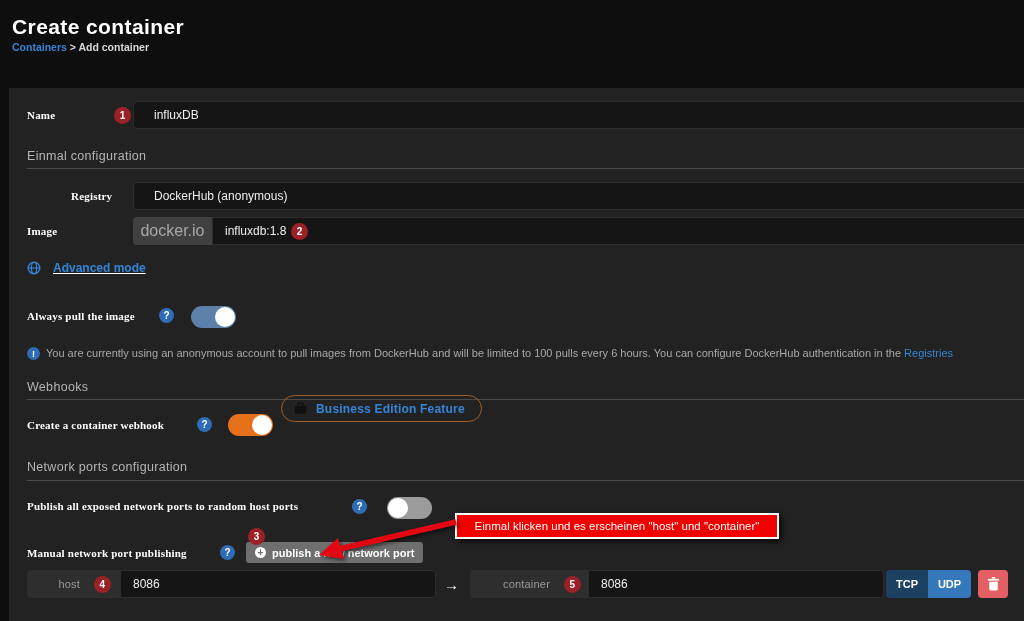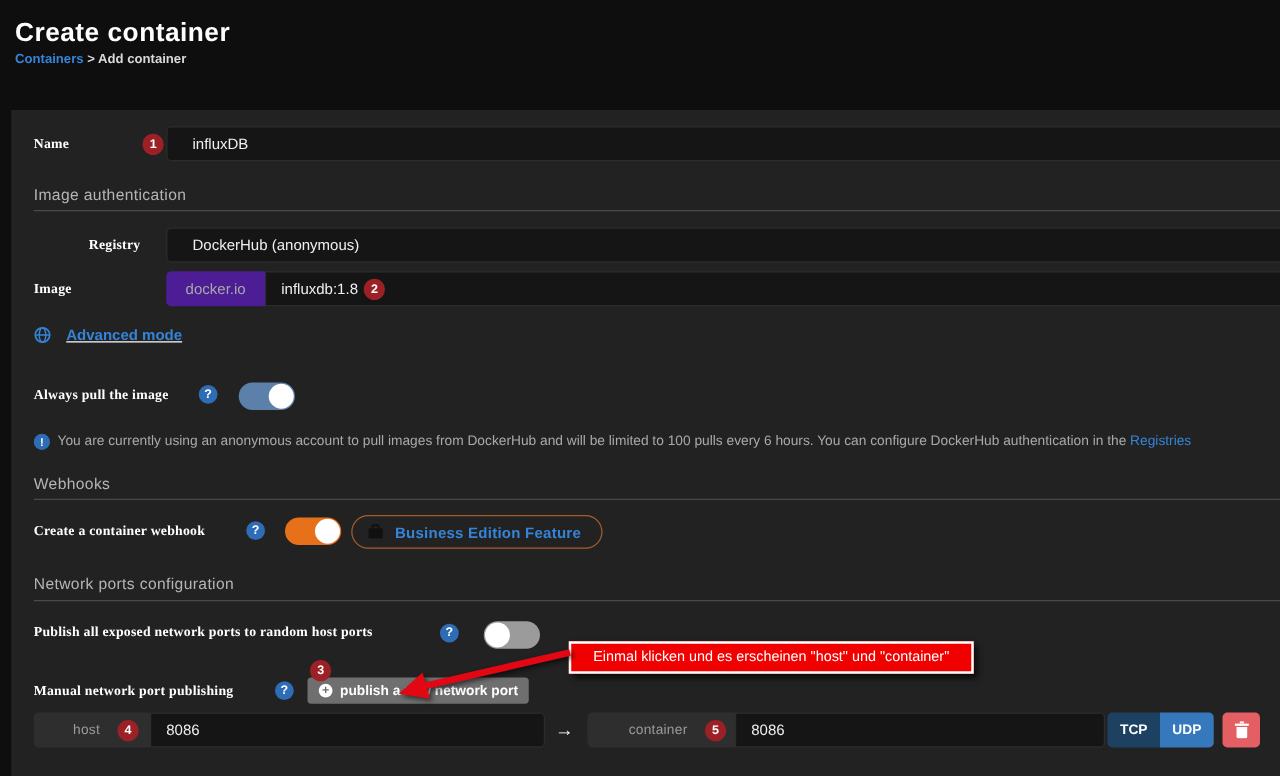--- a/index.html
+++ b/index.html
@@ -17,21 +17,21 @@
   .lbl { font-size:11px; font-weight:bold; color:#fff; letter-spacing:.2px; white-space:nowrap;font-family:Liberation Serif, serif; }
   .section-title { font-size:12.5px; color:#b5b5b5; letter-spacing:.3px; }
   .rule { height:1px; background:#4a4a4a; }
   .input {
     background:#151515; border:1px solid #2c2c2c; border-radius:4px;
     color:#efefef; font-size:12px; font-family:"Liberation Sans", sans-serif;
     outline:none; padding:0 10px 0 20px; height:28px;
   }
   .input.flat-left { border-radius:0 4px 4px 0; padding-left:12px; }
   .prefix-box {
-    background:#4c1d95; color:#a8a8a8; font-size:12px;
+    background:#404040; color:#a8a8a8; font-size:16px;
     border-radius:4px 0 0 4px; display:flex; align-items:center; justify-content:center;
   }
   .badge-num {
     width:17px; height:17px; border-radius:50%; background:#9c2126; color:#fff;
     font-size:10px; font-weight:bold; display:flex; align-items:center; justify-content:center;
   }
   .qicon {
     width:15px; height:15px; border-radius:50%; background:#2f6cb6; color:#fff;
     font-size:10px; font-weight:bold; display:flex; align-items:center; justify-content:center;
     cursor:pointer;
@@ -99,21 +99,21 @@
     <span>&gt;</span>
     <span>Add container</span>
   </div>
 
   <div class="abs panel" style="left:9px; top:88px; width:1015px; height:533px;"></div>
 
   <div class="abs lbl" style="left:27px; top:109px;">Name</div>
   <div class="abs badge-num" style="left:114px; top:107px;">1</div>
   <input class="abs input" style="left: 133px; top: 101px; width: 895px;" value="influxDB">
 
-  <div class="abs section-title" style="left:27px; top:149px;">Image authentication</div>
+  <div class="abs section-title" style="left:27px; top:149px;">Einmal configuration</div>
   <div class="abs rule" style="left:27px; top:168px; width:997px;"></div>
 
   <div class="abs lbl" style="left:43px; top:190px;margin-left:28px;">Registry</div>
   <input class="abs input" style="left: 133px; top: 182px; width: 895px;" value="DockerHub (anonymous)">
 
   <div class="abs lbl" style="left:27px; top:225px;">Image</div>
   <div class="abs prefix-box" style="left:133px; top:217px; width:79px; height:28px;">docker.io</div>
   <input class="abs input flat-left" style="left: 212px; top: 217px; width: 816px;" value="influxdb:1.8">
   <div class="abs badge-num" style="left:291px; top:223px;">2</div>
 
@@ -138,21 +138,21 @@
   </div>
 
   <div class="abs section-title" style="left:27px; top:380px;">Webhooks</div>
   <div class="abs rule" style="left:27px; top:399px; width:997px;"></div>
 
   <div class="abs lbl" style="left:27px; top:419px;">Create a container webhook</div>
   <div class="abs qicon" style="left:197px; top:417px;">?</div>
   <div class="abs toggle on t-orange" style="left:228px; top:414px;">
       <span class="knob"></span>
     </div>
-  <div class="abs be-badge" style="left:281px; top:412px;">
+  <div class="abs be-badge" style="left:281px; top:395px;">
     <svg width="13" height="13" viewBox="0 0 16 16">
       <rect x="5" y="1.5" width="6" height="4.5" rx="1" fill="none" stroke="#101010" stroke-width="1.8"></rect>
       <rect x="1" y="4.5" width="14" height="10" rx="1.5" fill="#101010"></rect>
     </svg>
     <span>Business Edition Feature</span>
   </div>
 
   <div class="abs section-title" style="left:27px; top:460px;">Network ports configuration</div>
   <div class="abs rule" style="left:27px; top:480px; width:997px;"></div>
 

